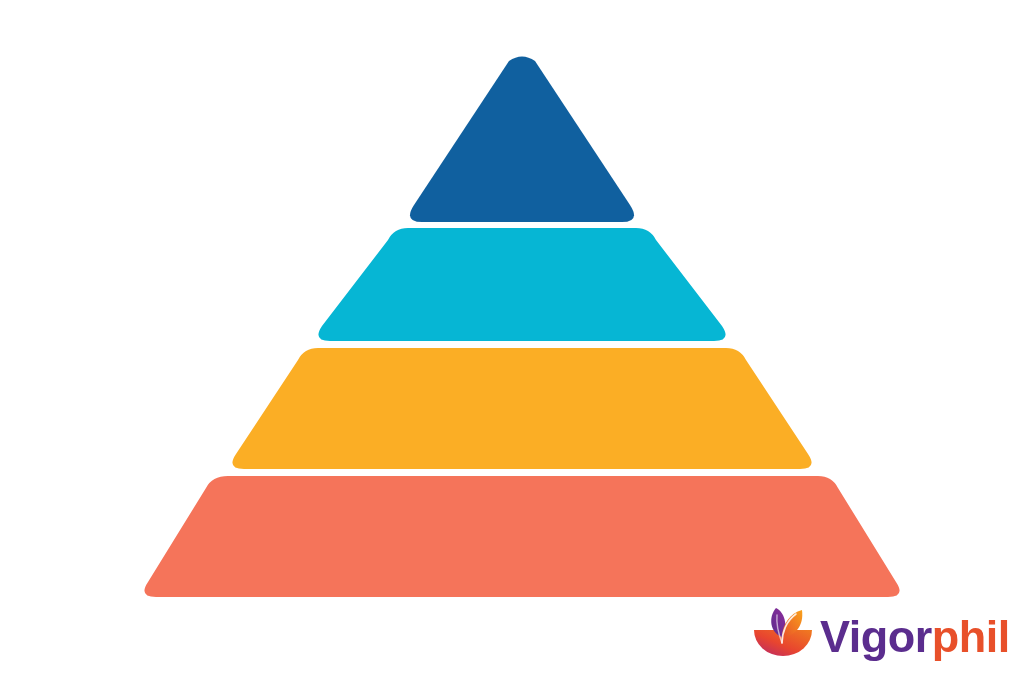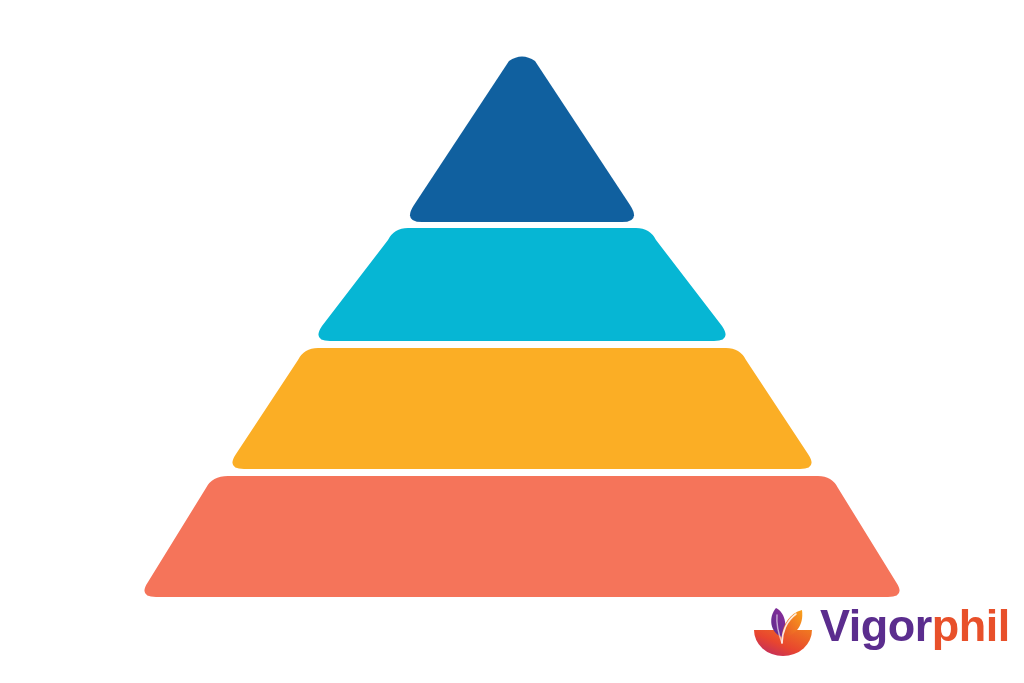--- a/index.html
+++ b/index.html
@@ -77,21 +77,21 @@
 
   #tier-oxygen .tier-icon     { margin-bottom: 4px; }
   #tier-water .tier-icon      { margin-bottom: 4px; }
 
   
   #brand-logo {
     position: absolute;
     left: 752px;
     top: 603px;
     display: flex;
-    align-items: flex-start;
+    align-items: flex-end;
     gap: 6px;
   }
   #brand-wordmark {
     font-size: 45px;
     font-weight: bold;
     letter-spacing: -0.5px;
     line-height: 1;
   }
   .word-primary { color: #5B2D8E; }
   .word-accent  { color: #E8502A; }

